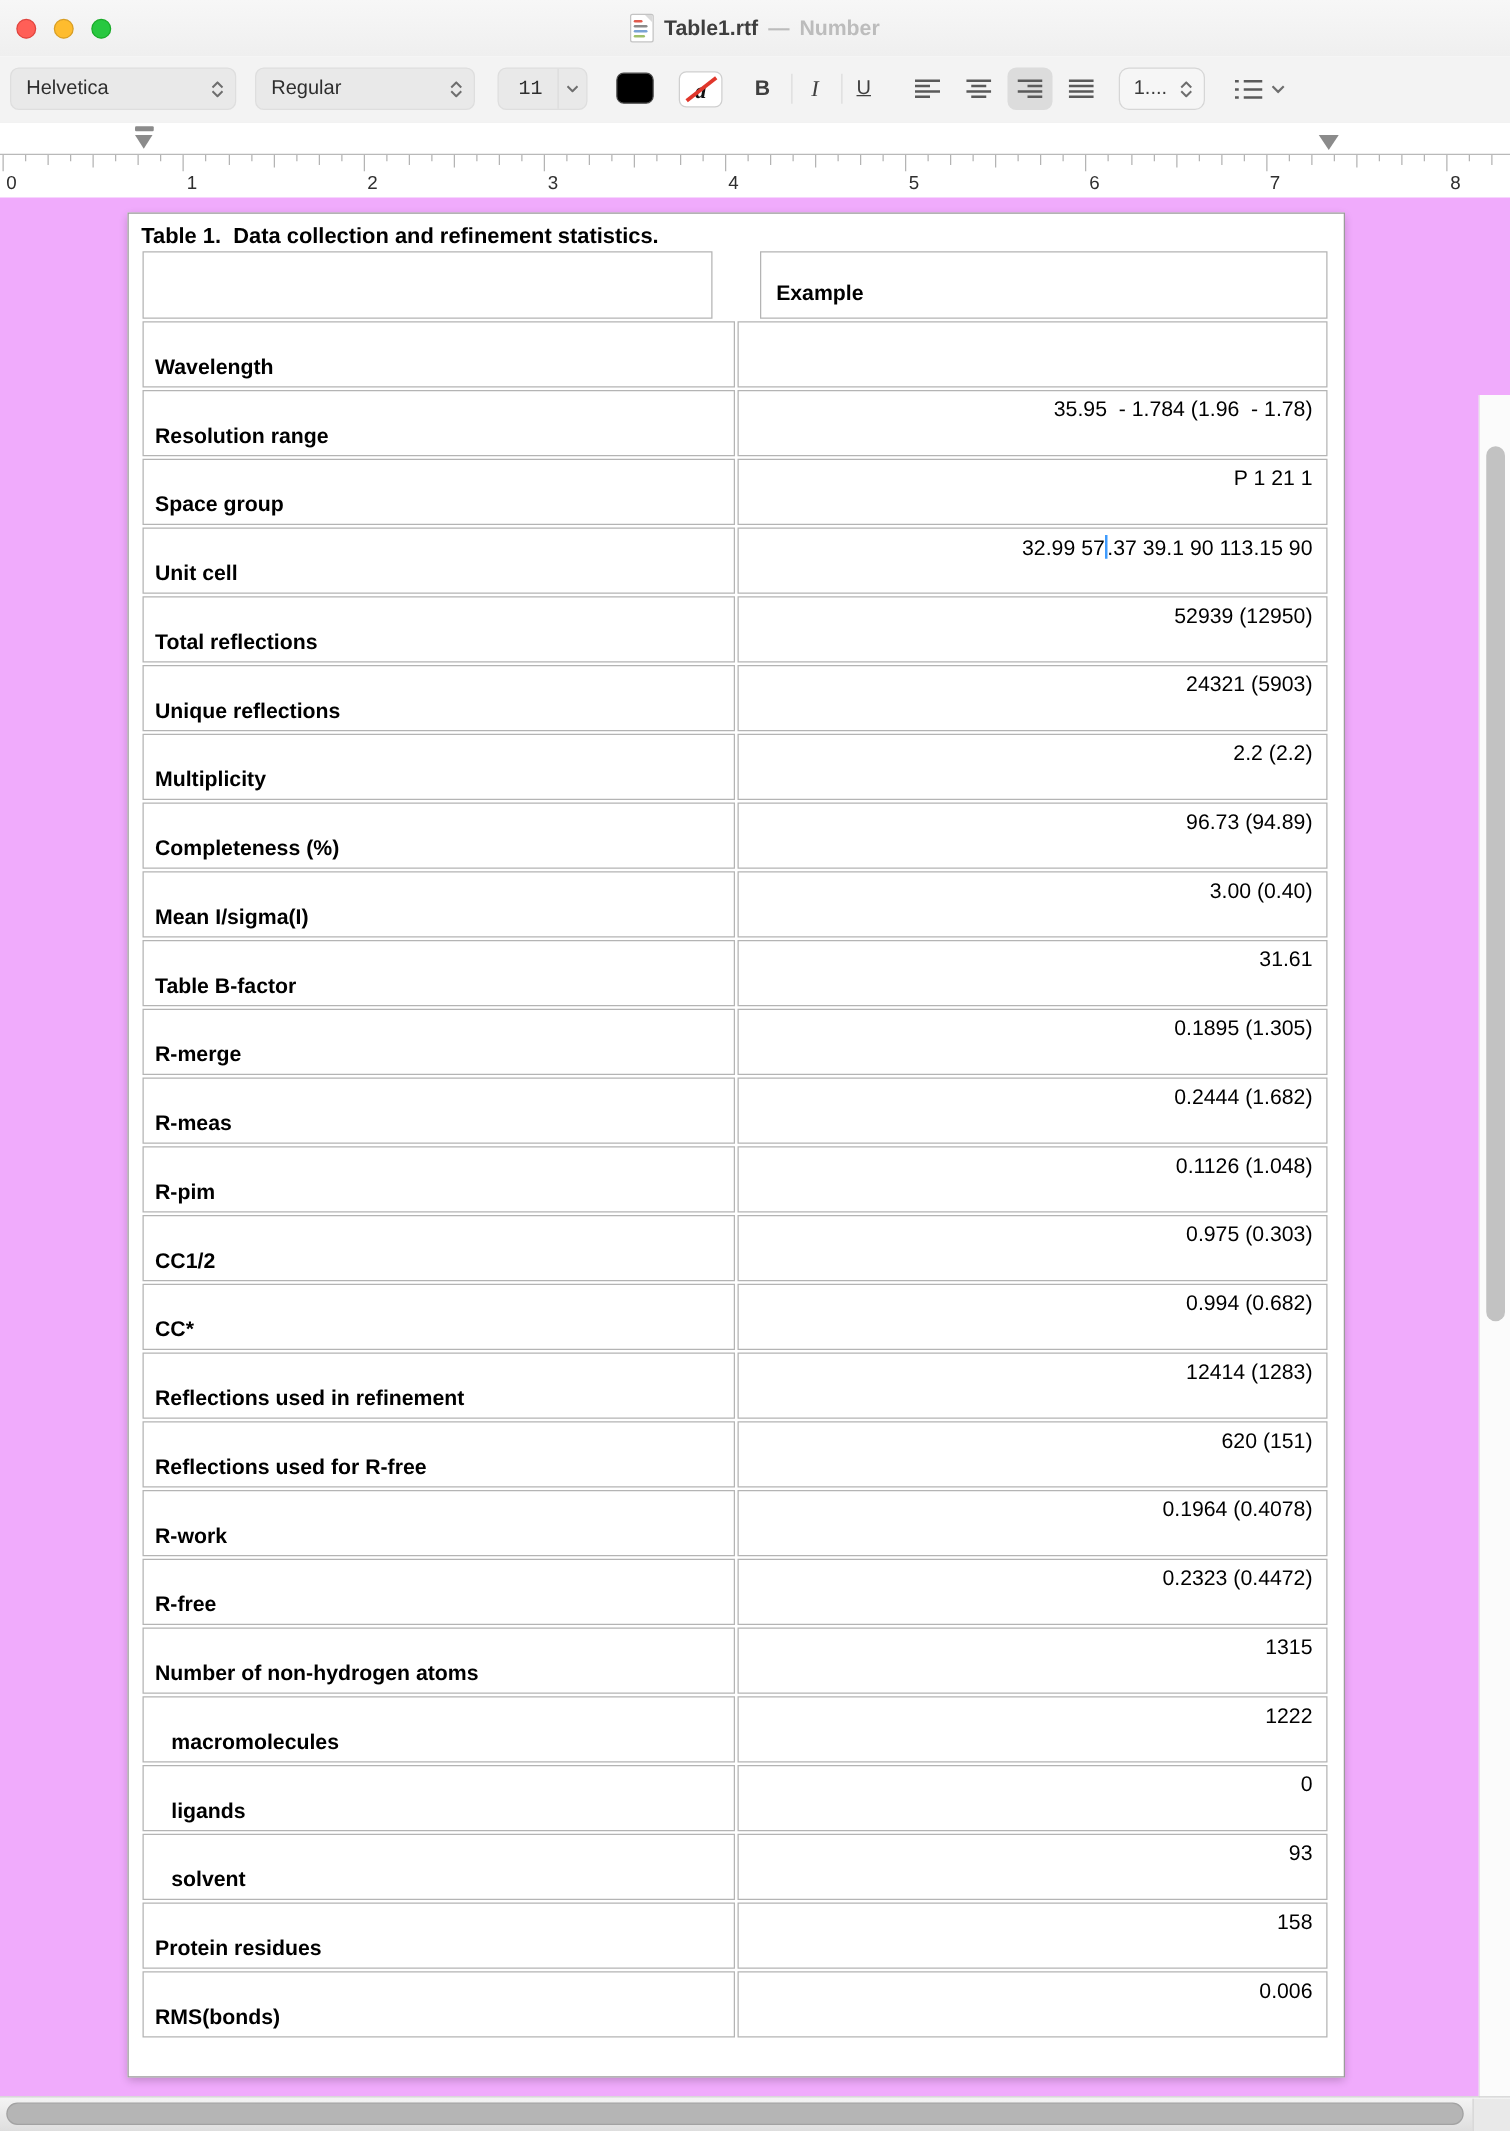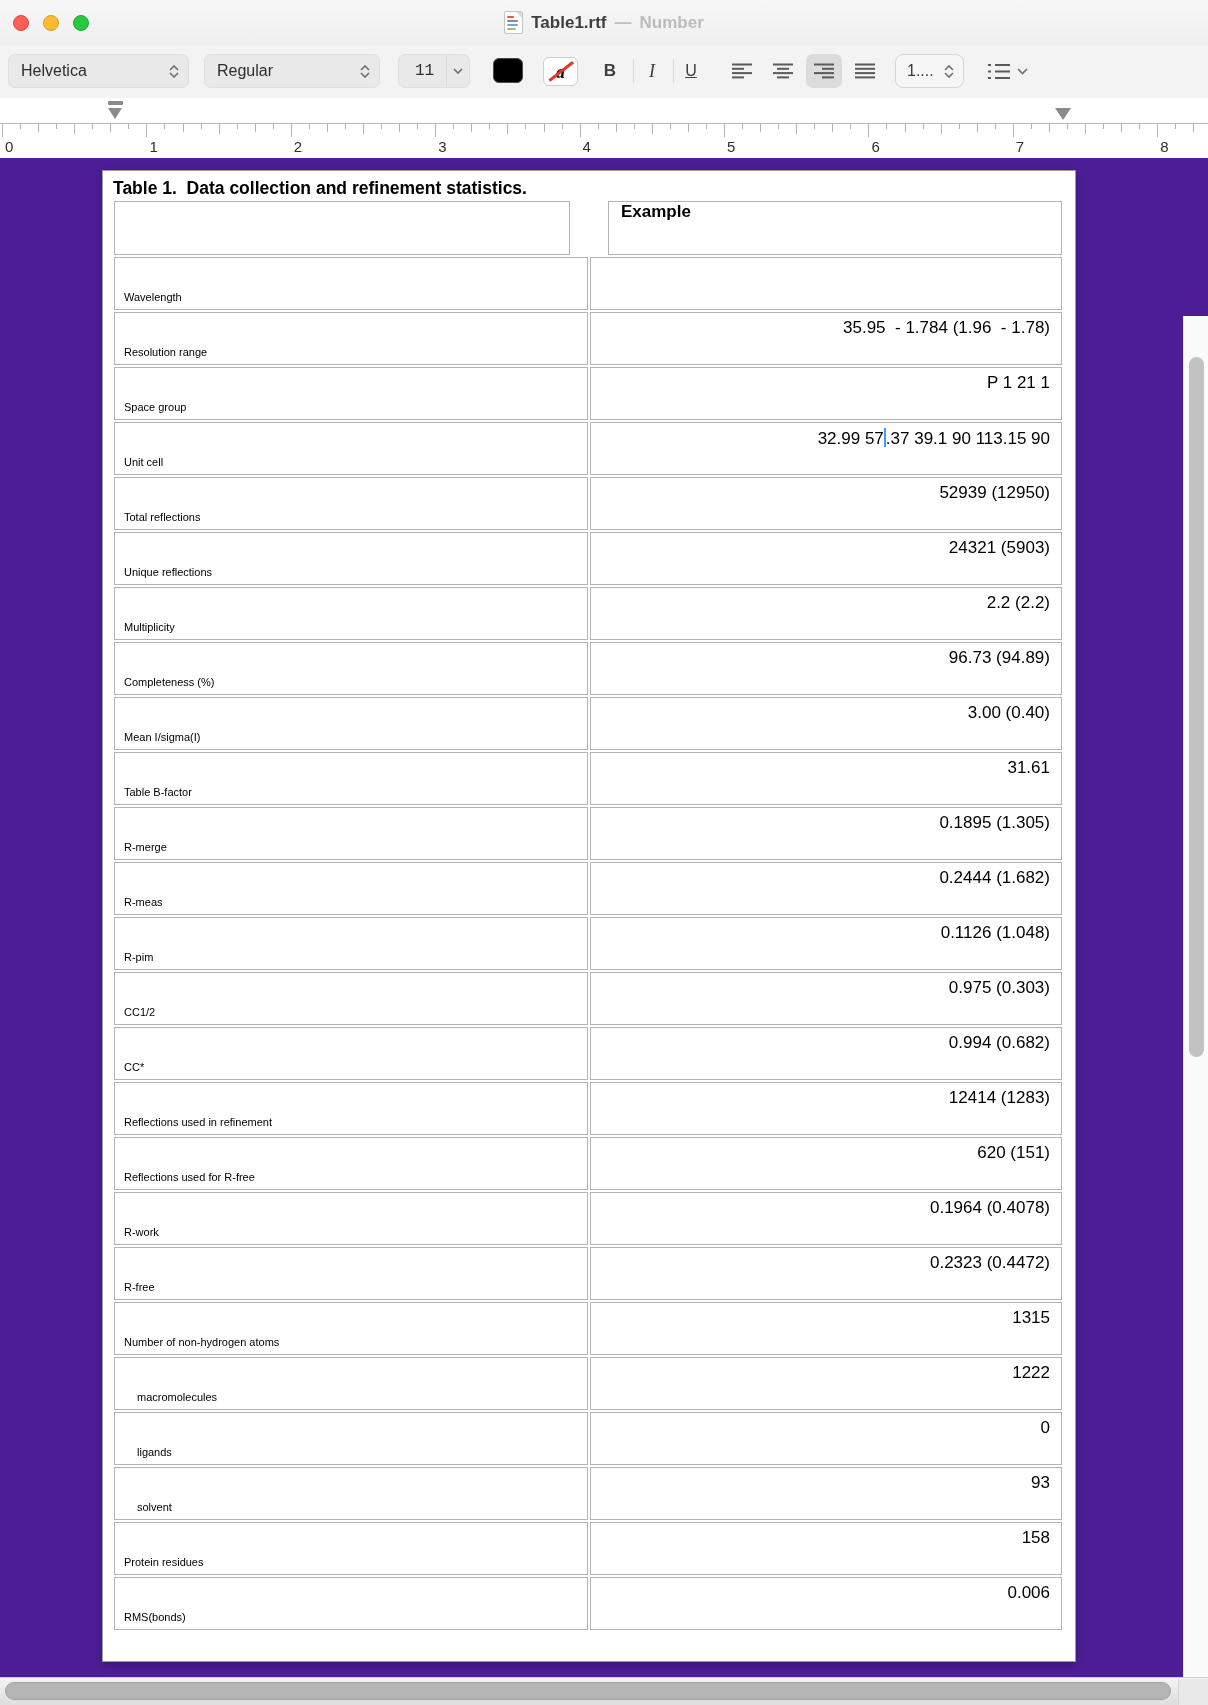--- a/index.html
+++ b/index.html
@@ -66,37 +66,37 @@
   .ruler{position:absolute;left:0;top:98px;width:1208px;height:60px;background:#ffffff;}
   .ruler .line{position:absolute;left:0;top:25px;width:1208px;height:1px;background:#b9b9b9;}
   .tick{position:absolute;width:1px;background:#b4b4b4;top:26px;}
   .rnum{position:absolute;top:40px;font-size:15px;color:#2f2f2f;}
   .marker-left{position:absolute;top:3px;}
   .marker-left .bar{position:absolute;left:-7px;top:0;width:15px;height:4px;background:#8b8b8b;border-radius:1px;}
   .marker-left .tri{position:absolute;left:-7px;top:7px;width:0;height:0;border-left:7.5px solid transparent;border-right:7.5px solid transparent;border-top:11px solid #8b8b8b;}
   .marker-right{position:absolute;top:10px;}
   .marker-right .tri{position:absolute;left:-8px;width:0;height:0;border-left:8px solid transparent;border-right:8px solid transparent;border-top:12px solid #8b8b8b;}
   
-  .content{position:absolute;left:0;top:158px;width:1208px;height:1519px;background:#4c1d95;}
+  .content{position:absolute;left:0;top:158px;width:1208px;height:1519px;background:#f0abfc;}
   .page{
     position:absolute;left:102px;top:12px;width:974px;height:1492px;
     border:1px solid #9b9b9b;background:#fff;box-sizing:border-box;
     box-shadow:0 3px 7px rgba(0,0,0,0.22);
   }
   .table-title{padding:7px 0 0 10px;font-size:17.5px;font-weight:bold;color:#000;white-space:pre;height:23px;}
   .doc-table{margin-left:11px;margin-top:0;display:flex;flex-direction:column;gap:2px;width:948px;}
   .trow{display:flex;gap:2px;height:53px;}
   .trow.header{height:54px;}
   .cell{box-sizing:border-box;border:1px solid #b4b4b4;background:#fff;display:flex;}
   .lcell{width:474px;align-items:flex-end;padding:0 0 5px 9px;}
   .vcell{width:472px;align-items:flex-start;justify-content:flex-end;padding:5px 11px 0 0;}
-  .lbl{font-size:11px;font-weight:normal;color:#000;white-space:pre;line-height:1.2;}
+  .lbl{font-size:17px;font-weight:bold;color:#000;white-space:pre;line-height:1.2;}
   .val{font-size:17px;color:#000;white-space:pre;line-height:1.2;}
   .trow.indent .lbl{padding-left:13px;}
-  .trow.header .vcell{align-items:flex-start;justify-content:flex-start;padding:0 0 9px 12px;margin-left:36px;}
+  .trow.header .vcell{align-items:flex-end;justify-content:flex-start;padding:0 0 9px 12px;margin-left:36px;}
   .hdr-example{font-size:17px;font-weight:bold;color:#000;}
   .caret{display:inline-block;width:2px;height:19px;margin:0 0px;vertical-align:-3px;}
   
   .vscroll{position:absolute;right:0;top:158px;width:25px;height:1519px;background:#fbfbfb;border-left:1px solid #e7e7e7;box-sizing:border-box;}
   .vthumb{position:absolute;left:5px;top:41px;width:15px;height:700px;border-radius:7.5px;background:#c2c2c2;}
   .hscroll{position:absolute;left:0;top:1677px;width:1208px;height:28px;background:linear-gradient(#f4f4f4,#dedede);border-top:1px solid #cfcfcf;box-sizing:border-box;}
   .hthumb{position:absolute;left:5px;top:4px;width:1166px;height:18px;border-radius:9px;background:#b5b5b5;border:1px solid #a2a2a2;box-sizing:border-box;}
   .hcorner{position:absolute;right:0;top:1px;width:30px;height:27px;background:#e9e9e9;border-left:1px solid #d4d4d4;box-sizing:border-box;}
 </style>
 </head>

